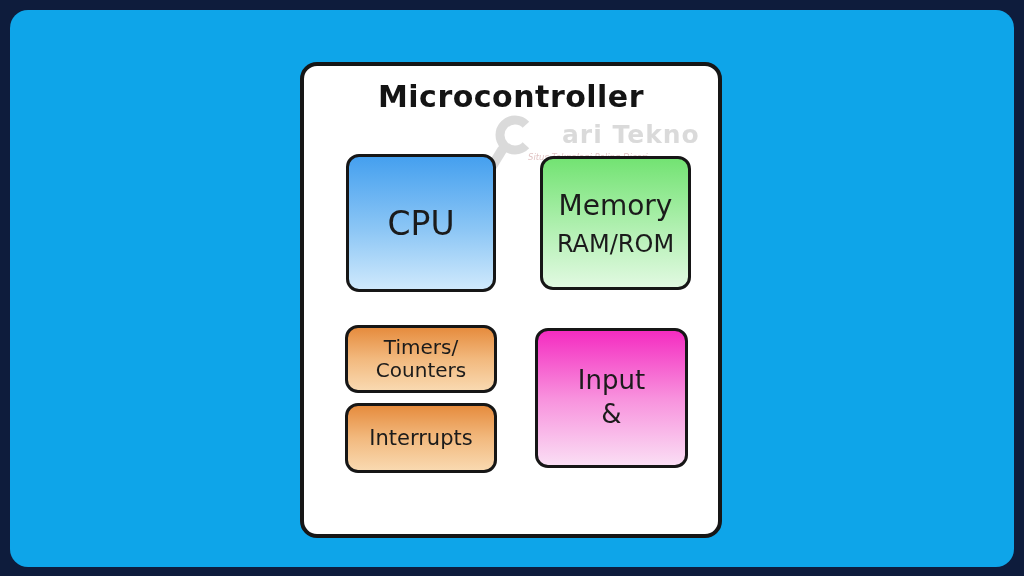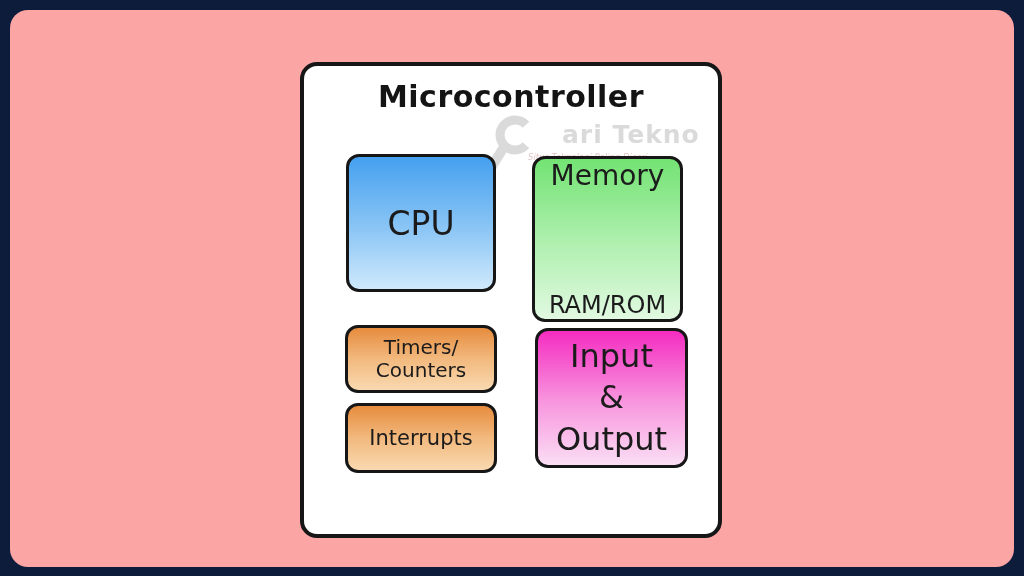--- a/index.html
+++ b/index.html
@@ -11,21 +11,21 @@
   .frame {
     position: relative;
     width: 1024px;
     height: 576px;
     background: #0e1c3c;
   }
   .panel {
     position: absolute;
     left: 10px; top: 10px;
     width: 1004px; height: 557px;
-    background: #fca5a5;
+    background: #0ea5e9;
     border-radius: 18px;
   }
   .mcu-box {
     position: absolute;
     left: 290px; top: 52px;          
     width: 422px; height: 476px;
     background: #ffffff;
     border: 4px solid #161616;
     border-radius: 17px;
   }
@@ -77,41 +77,40 @@
     justify-content: center;
     text-align: center;
     color: #1b1b1b;
   }
   .block-cpu {
     left: 42px; top: 88px; width: 150px; height: 138px;
     background: linear-gradient(to bottom, #45a0ef 0%, #8cc6f5 55%, #cfe9fc 100%);
     font-size: 33px;
   }
   .block-memory {
-    left: 228px; top: 90px; width: 151px; height: 166px;
+    left: 236px; top: 90px; width: 151px; height: 134px;
     background: linear-gradient(to bottom, #73e373 0%, #b2f0b2 55%, #e1f9e1 100%);
-    justify-content: space-between;
   }
   .memory-main { font-size: 28px; }
   .memory-sub  { font-size: 24px; margin-top: 8px; }
   .block-timers {
     left: 41px; top: 259px; width: 152px; height: 68px;
     background: linear-gradient(to bottom, #e68c3e 0%, #f2b97e 50%, #f9d9b0 100%);
     font-size: 20px;
     line-height: 1.15;
   }
   .block-interrupts {
     left: 41px; top: 337px; width: 152px; height: 70px;
     background: linear-gradient(to bottom, #e68c3e 0%, #f2b97e 50%, #f9d9b0 100%);
     font-size: 21px;
   }
   .block-io {
     left: 231px; top: 262px; width: 153px; height: 140px;
     background: linear-gradient(to bottom, #f42cc1 0%, #f891dd 50%, #fadef4 100%);
-    font-size: 32px;
+    font-size: 26px;
     line-height: 1.3;
   }
 </style>
 </head>
 <body>
 
 <div class="frame">
   <div class="panel">
     <div class="mcu-box">
 
@@ -140,18 +139,17 @@
         <span>Counters</span>
       </div>
 
       <div class="block block-interrupts">
         <span>Interrupts</span>
       </div>
 
       <div class="block block-io">
         <span>Input</span>
         <span>&amp;</span>
-        <span>Output</span>
       </div>
 
     </div>
   </div>
 </div>
 
 </body></html>

